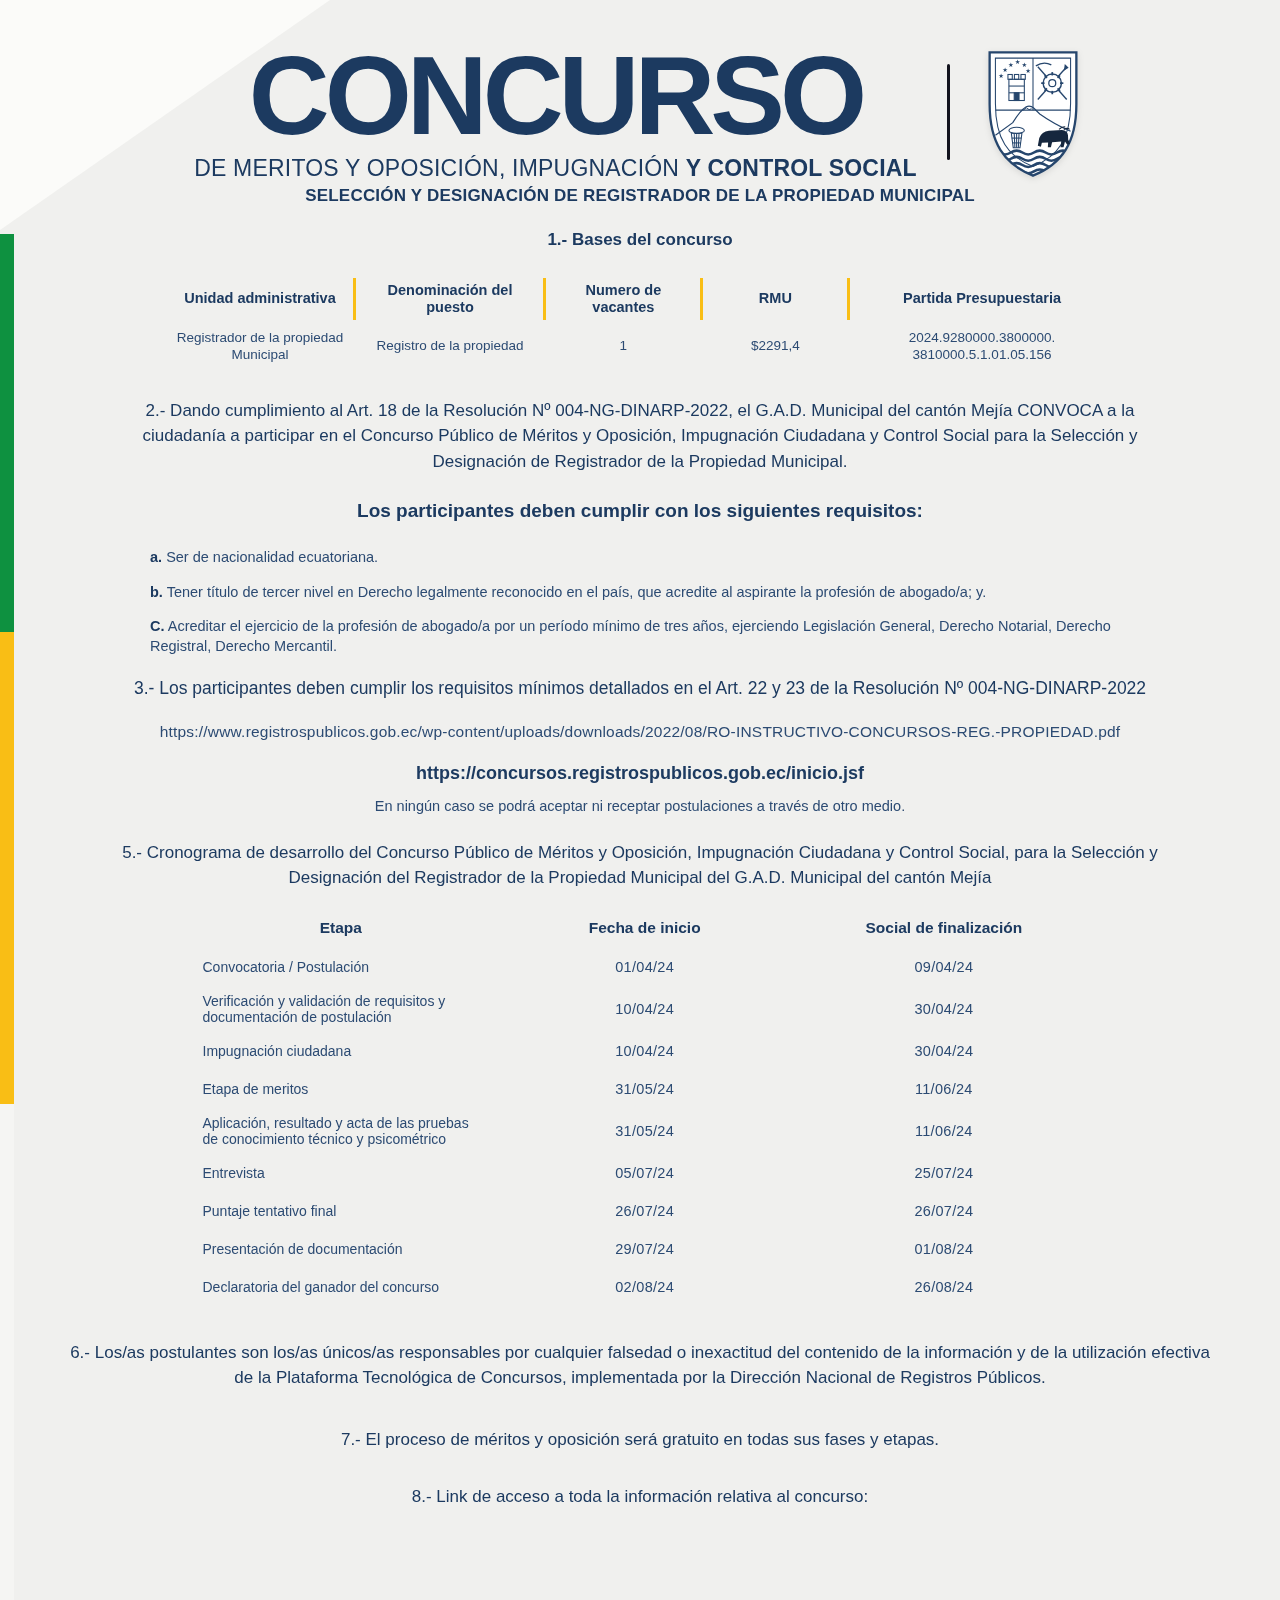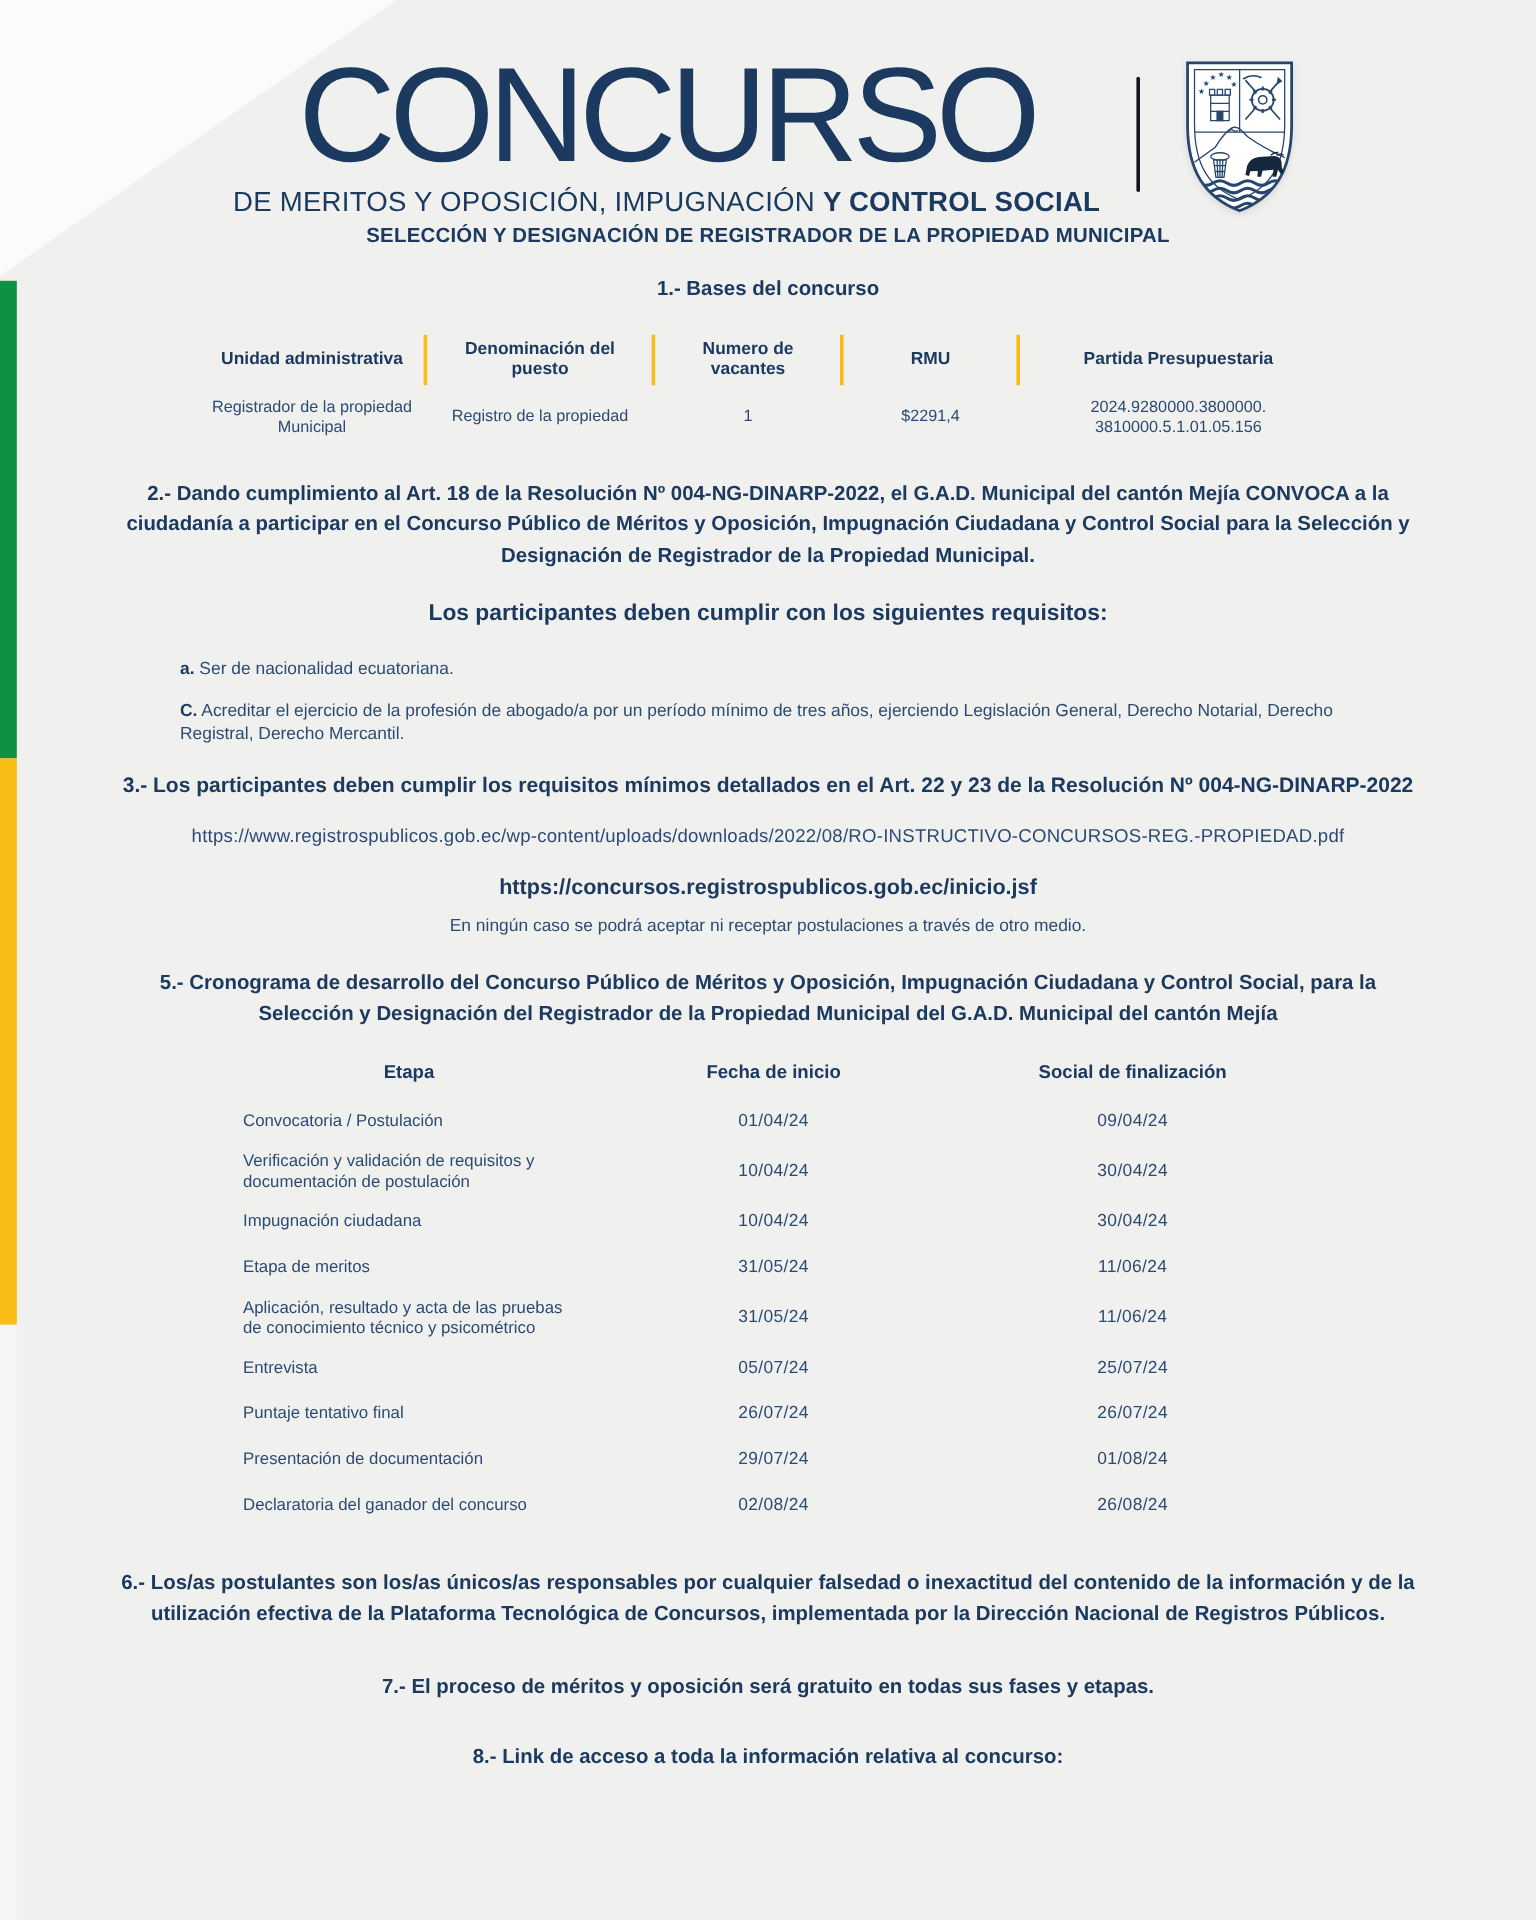--- a/index.html
+++ b/index.html
@@ -33,21 +33,21 @@
 
   
   .header{
     position:relative;
     display:flex;justify-content:center;align-items:flex-start;
     padding-top:44px;gap:30px;
   }
   .title-block{text-align:center;}
   .big-title{
     font-size:112px;
-    font-weight:400;
+    font-weight:700;
     letter-spacing:-5px;
     line-height:.92;
     color:var(--navy-deep);
   }
   .subtitle{
     margin-top:8px;
     font-size:23px;
     color:var(--navy-deep);
     letter-spacing:.2px;
     white-space:nowrap;
@@ -73,21 +73,21 @@
   }
   .t1-head .t1h:not(:last-child)::after{
     content:"";position:absolute;right:-1px;top:2px;bottom:2px;width:3px;background:var(--yellow);
   }
   .t1-body{display:grid;grid-template-columns:20% 20% 16.5% 15.5% 28%;margin-top:8px;}
   .t1-body .t1c{
     display:flex;align-items:center;justify-content:center;flex-direction:column;
     text-align:center;font-size:13.5px;line-height:1.25;padding:0 10px;color:#2c4b73;
   }
 
-  .sec-par{font-size:17px;font-weight:700;line-height:1.5;}
+  .sec-par{font-size:17px;font-weight:400;line-height:1.5;}
   .sec2{margin:34px auto 0;width:1070px;}
   .req-intro{margin-top:26px;font-size:19px;font-weight:800;}
   .req-list{width:1000px;margin:26px auto 0 150px;}
   .req-item{font-size:14.5px;line-height:1.35;margin-bottom:15px;color:#2c4b73;}
   .req-item .lbl{font-weight:800;color:var(--navy-deep);}
   .sec3{margin:18px auto 0;width:1160px;font-size:17.5px;}
   .url3{margin-top:22px;font-size:15.5px;color:#2c4b73;letter-spacing:.2px;}
   .sec4{margin-top:24px;font-size:17px;}
   .link4{margin-top:22px;font-size:18px;font-weight:800;}
   .note4{margin-top:14px;font-size:14.5px;color:#2c4b73;}
@@ -220,20 +220,21 @@
       </div>
     </div>
   </div>
 
   <div class="sec-par sec2 center">2.- Dando cumplimiento al Art. 18 de la Resolución Nº 004-NG-DINARP-2022, el G.A.D. Municipal del cantón Mejía CONVOCA a la ciudadanía a participar en el Concurso Público de Méritos y Oposición, Impugnación Ciudadana y Control Social para la Selección y Designación de Registrador de la Propiedad Municipal.</div>
 
   <div class="req-intro center">Los participantes deben cumplir con los siguientes requisitos:</div>
 
   <div class="req-list">
     <div class="req-item"><span class="lbl">a.</span> <span>Ser de nacionalidad ecuatoriana.</span></div>
+    <div class="req-item"><span class="lbl">b.</span> <span>Tener título de tercer nivel en Derecho legalmente reconocido en el país, que acredite al aspirante la profesión de abogado/a; y.</span></div>
     <div class="req-item"><span class="lbl">C.</span> <span>Acreditar el ejercicio de la profesión de abogado/a por un período mínimo de tres años, ejerciendo Legislación General, Derecho Notarial, Derecho Registral, Derecho Mercantil.</span></div>
   </div>
 
   <div class="sec-par sec3 center">3.- Los participantes deben cumplir los requisitos mínimos detallados en el Art. 22 y 23 de la Resolución Nº 004-NG-DINARP-2022</div>
   <div class="url3 center"><a class="plain">https://www.registrospublicos.gob.ec/wp-content/uploads/downloads/2022/08/RO-INSTRUCTIVO-CONCURSOS-REG.-PROPIEDAD.pdf</a></div>
 
   <div class="link4 center"><a class="plain">https://concursos.registrospublicos.gob.ec/inicio.jsf</a></div>
   <div class="note4 center">En ningún caso se podrá aceptar ni receptar postulaciones a través de otro medio.</div>
 
   <div class="sec-par sec5 center">5.- Cronograma de desarrollo del Concurso Público de Méritos y Oposición, Impugnación Ciudadana y Control Social, para la Selección y Designación del Registrador de la Propiedad Municipal del G.A.D. Municipal del cantón Mejía</div>

